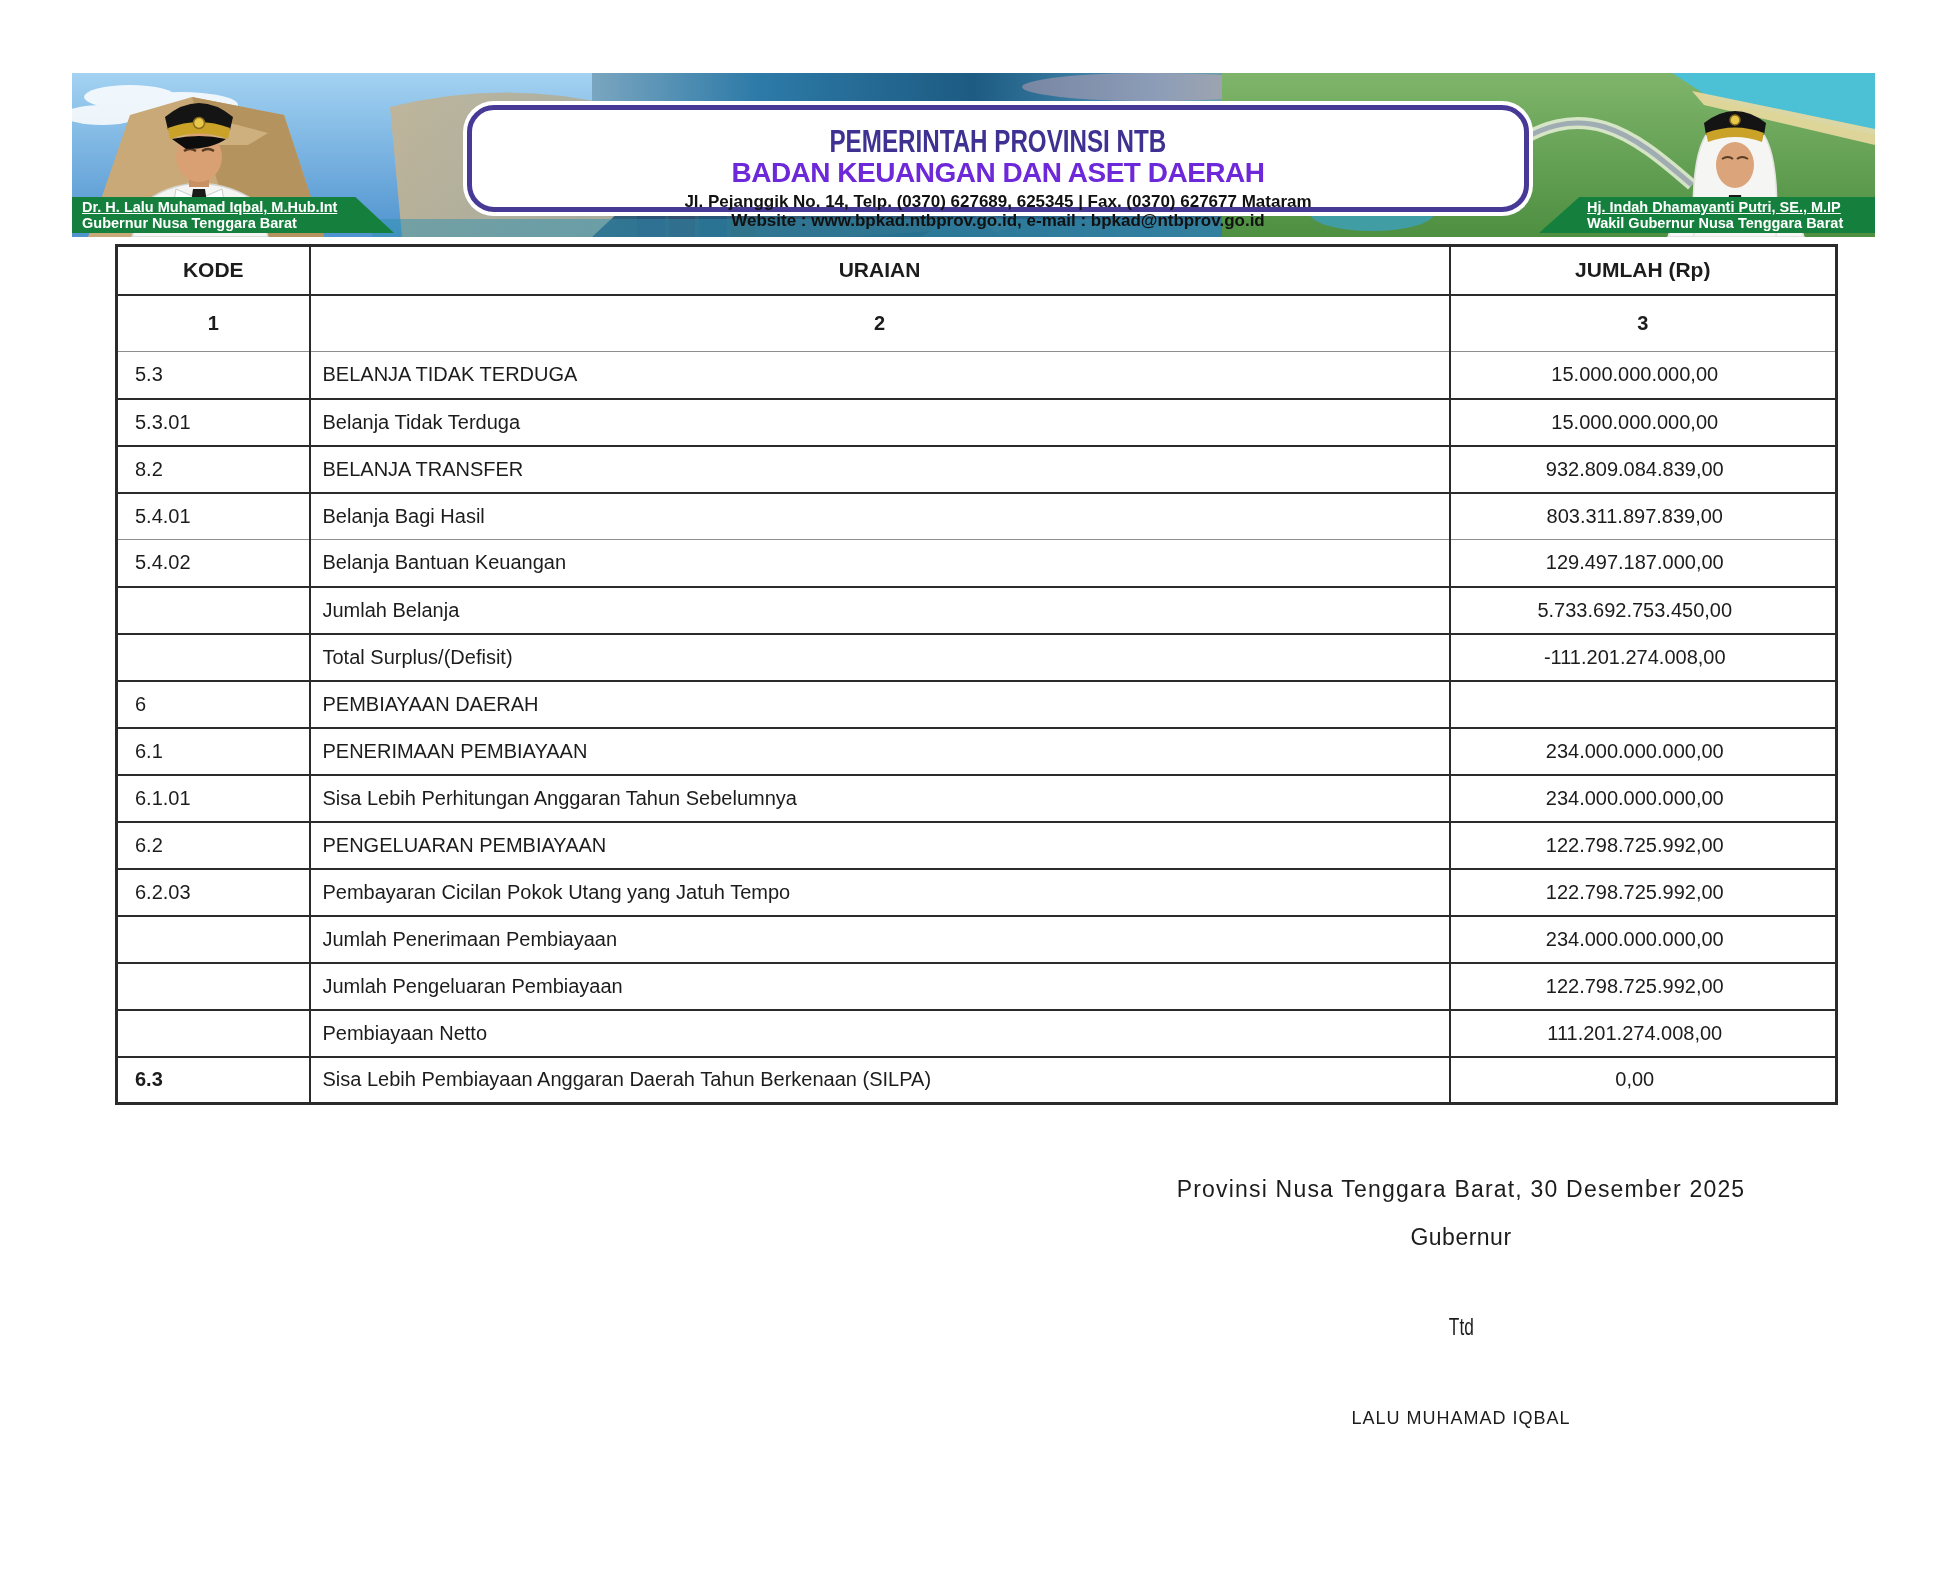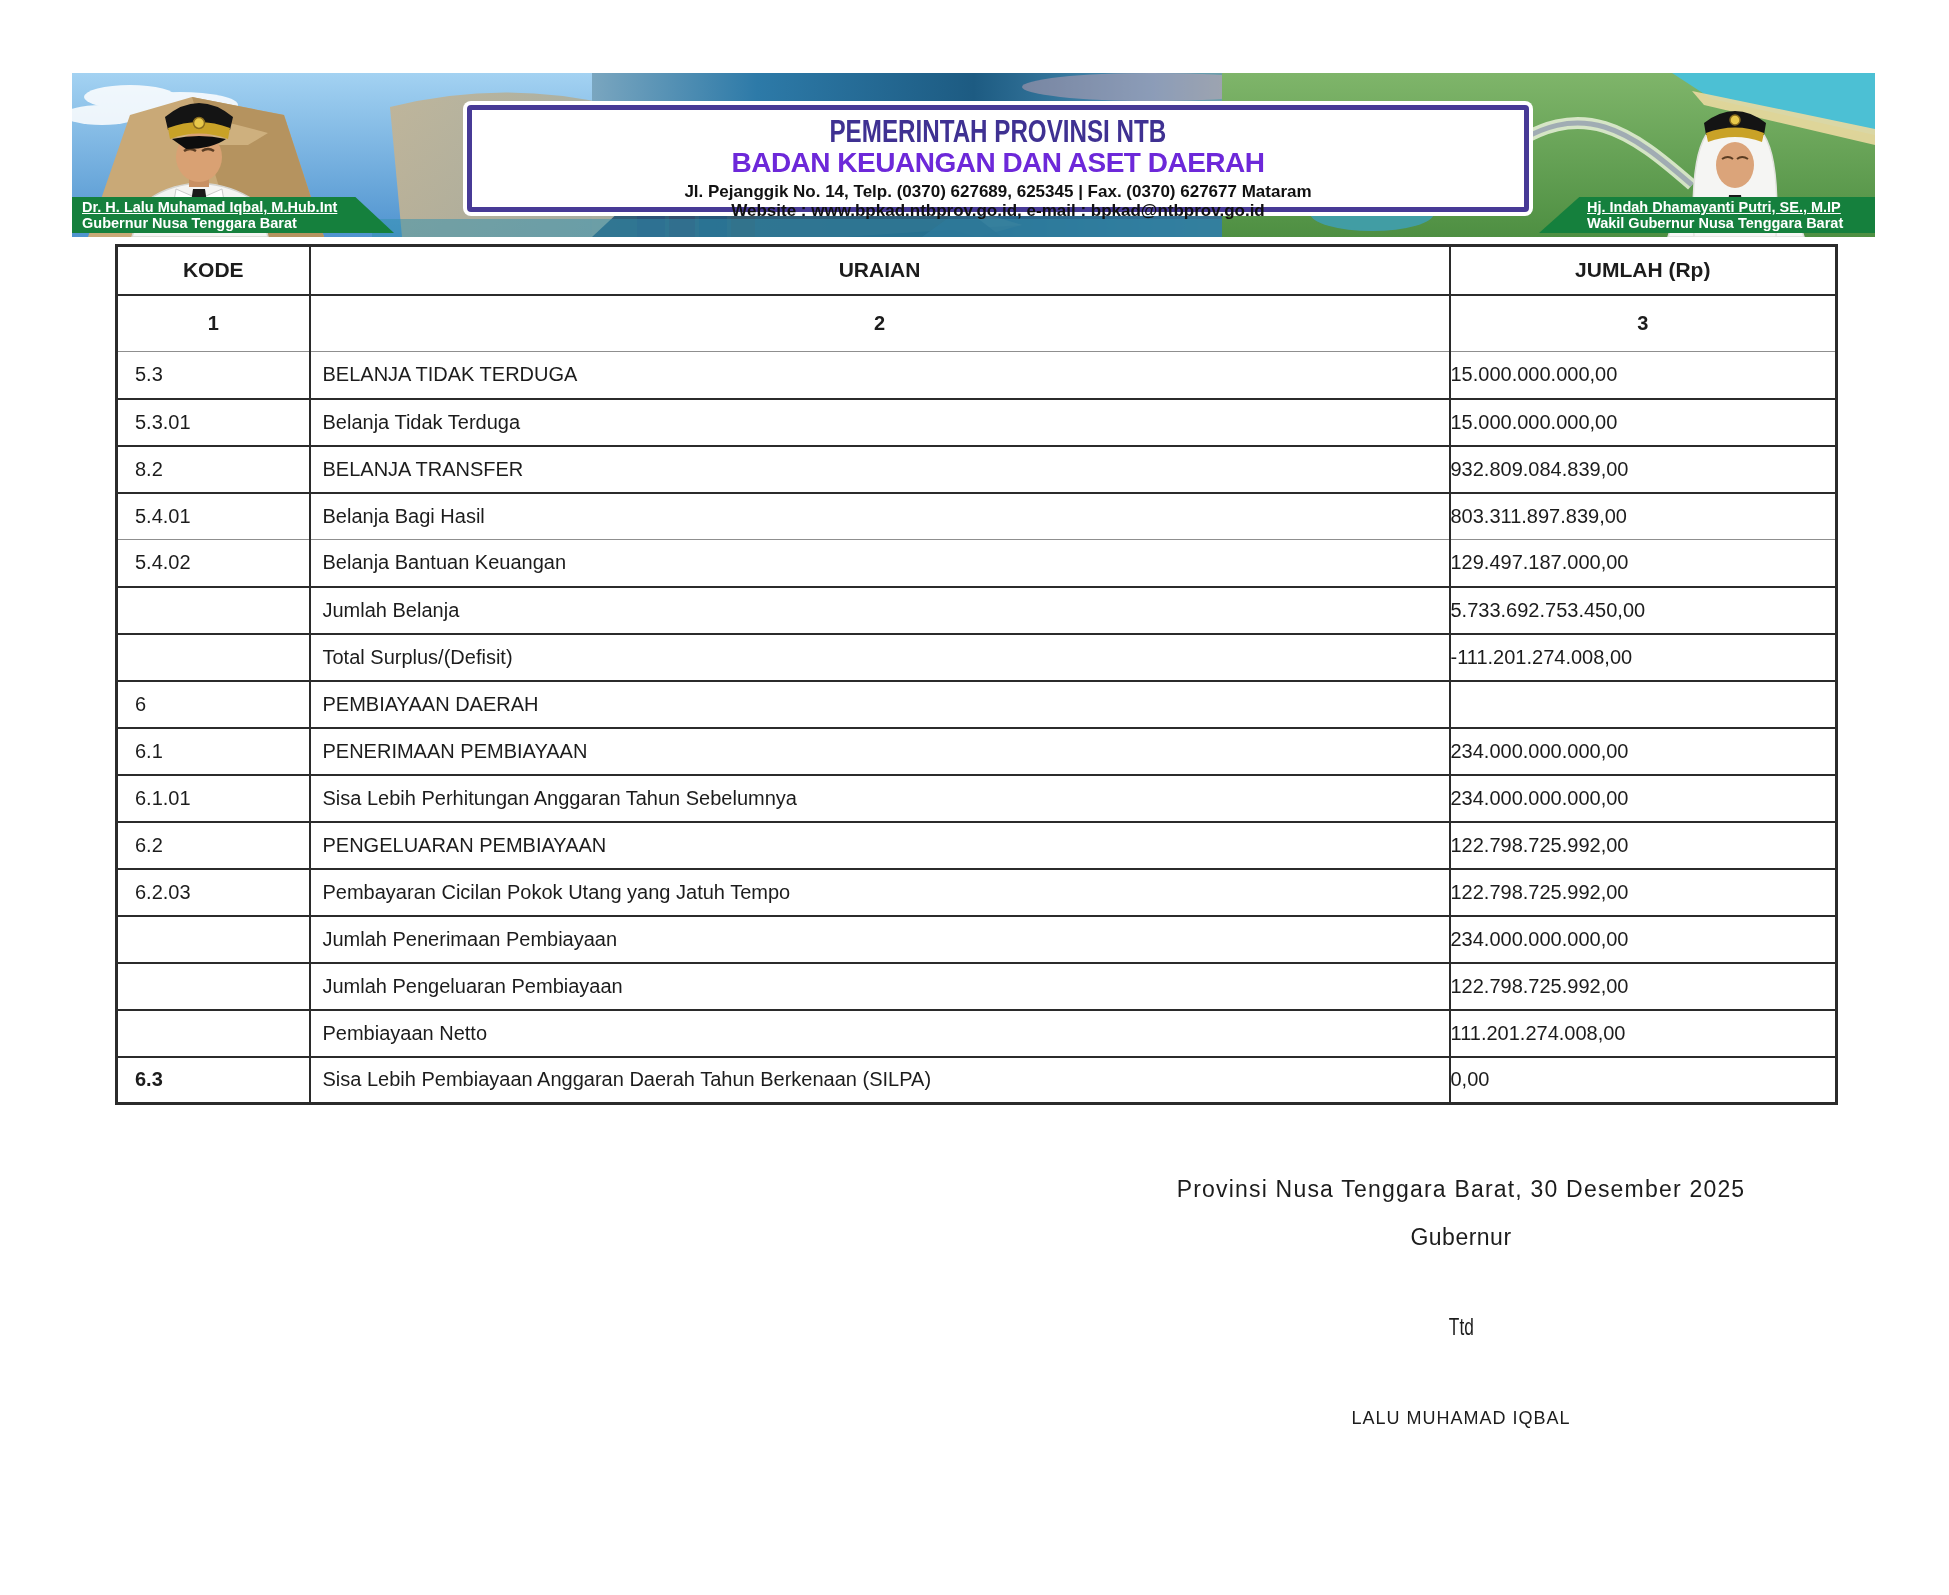--- a/index.html
+++ b/index.html
@@ -6,23 +6,23 @@
   html,body { background:#ffffff; }
   body { font-family:"Liberation Sans", sans-serif; }
   .page { position:relative; width:1949px; height:1595px; background:#ffffff; overflow:hidden; }
 
   
   .banner { position:absolute; left:72px; top:73px; width:1803px; height:164px; overflow:hidden; }
   .banner svg.bg { position:absolute; left:0; top:0; width:100%; height:100%; display:block; }
 
   .center-box {
     position:absolute; left:395px; top:32px; width:1062px; height:107px;
-    background:#ffffff; border:5px solid #473a96; border-radius:4px;
+    background:#ffffff; border:5px solid #473a96; border-radius:27px;
     box-shadow:0 0 0 4px #ffffff;
-    text-align:center; padding-top:5px;
+    text-align:center; padding-top:15px;
   }
   .lh-line1 { display:inline-block; transform:scaleX(0.78); transform-origin:center;
     font-size:31px; font-weight:700; letter-spacing:0px; color:#3f3192; line-height:33px; white-space:nowrap;}
   .lh-line2 { font-size:28px; font-weight:700; color:#6d28d9; letter-spacing:-0.5px; line-height:34px; margin-top:-2px; white-space:nowrap;}
   .lh-line3 { font-size:17px; font-weight:700; color:#111; line-height:19px; margin-top:2px; white-space:nowrap;}
   .lh-line4 { font-size:17px; font-weight:700; color:#111; line-height:19px; white-space:nowrap;}
 
   .plate {
     position:absolute; bottom:4px; background:#15803d; color:#fff;
     font-weight:700; font-size:14.5px; line-height:16px; height:36px; padding-top:2px;
@@ -47,21 +47,21 @@
   table.budget th, table.budget td {
     border-bottom:2px solid #2b2b2b; vertical-align:middle; color:#1c1c1c;
   }
   table.budget th + th, table.budget td + td { border-left:2px solid #2b2b2b; }
   table.budget thead tr.hdr th { height:49px; font-size:21px; font-weight:700; text-align:center; }
   table.budget thead tr.num th { height:57px; font-size:20px; font-weight:700; text-align:center; }
   table.budget tbody tr { height:47px; }
   table.budget tbody td { font-size:20px; font-weight:400; }
   td.col-kode { padding-left:17px; text-align:left; }
   td.col-uraian { padding-left:12px; text-align:left; }
-  td.col-jumlah { padding-right:16px; text-align:left; }
+  td.col-jumlah { padding-right:16px; text-align:center; }
   tr.bold-row td { font-weight:700; }
   tr.kode-bold td.col-kode { font-weight:700; }
   tr.thin-bottom td, tr.thin-bottom th { border-bottom:1px solid #8f8f8f; }
 
   
   .sig { position:absolute; left:1161px; width:600px; text-align:center; color:#1c1c1c; }
   .sig-date  { top:1176px; font-size:23px; letter-spacing:1.2px; }
   .sig-title { top:1224px; font-size:23px; letter-spacing:0.5px; }
   .sig-ttd   { top:1313px; font-size:24px; }
   .sig-ttd span { display:inline-block; transform:scaleX(0.72); transform-origin:center; }

